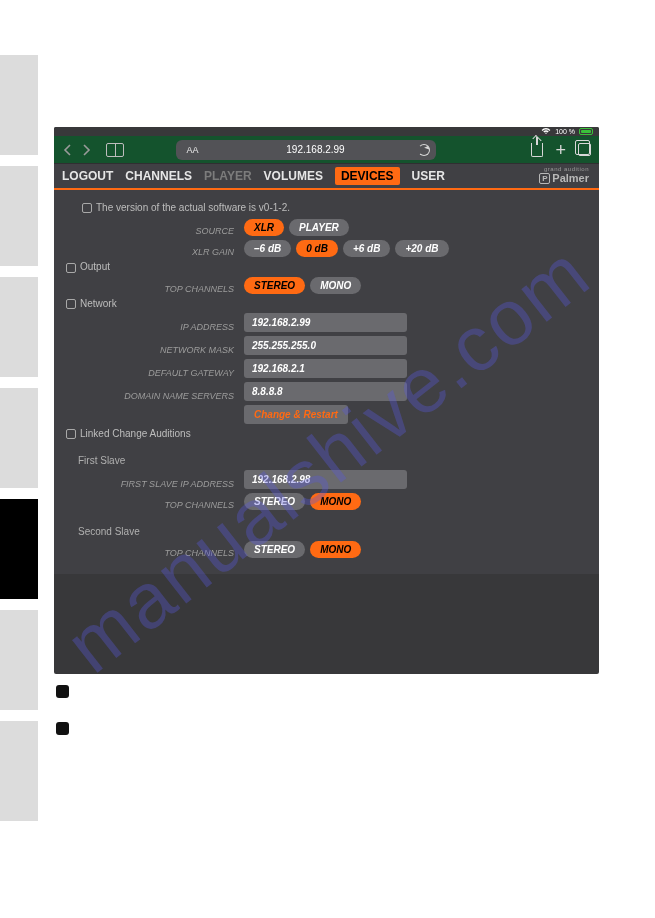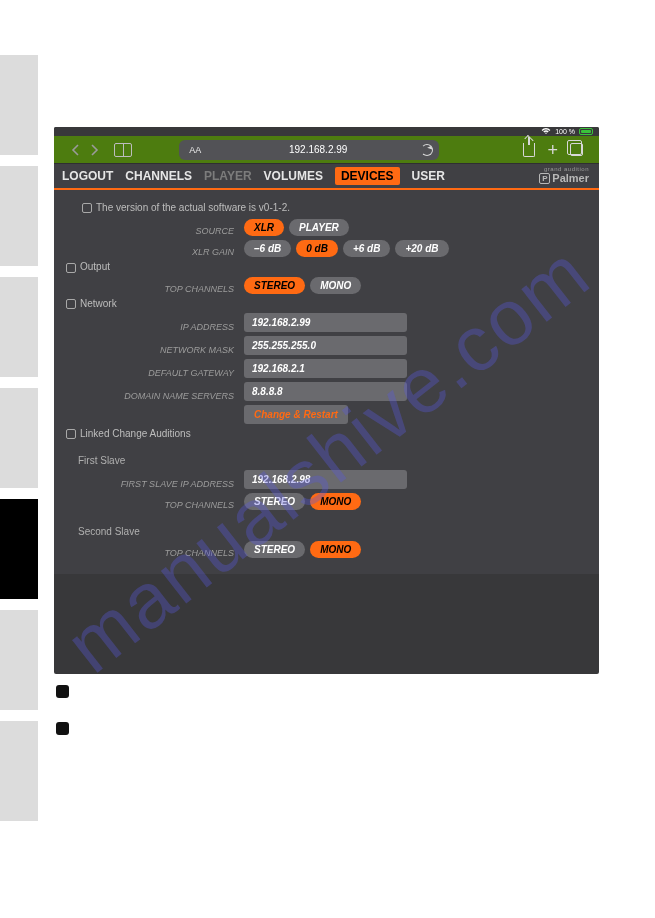--- a/index.html
+++ b/index.html
@@ -10,21 +10,21 @@
     .side-block { background:#dcdcdc; width:38px; height:100px; margin-bottom:11px; }
     .side-block.black { background:#000; }
     
     .tablet { position:absolute; left:54px; top:127px; width:545px; height:547px; background:#38383a; overflow:hidden; border-radius:2px; }
     
     .sf-status { height:9px; display:flex; justify-content:flex-end; align-items:center; padding:0 6px; gap:4px; color:#fff; font-size:7px; background:#38383a;}
     .sf-status .pct { font-size:7px; }
     .sf-status .batt { width:14px; height:7px; border:1px solid #3ac23a; border-radius:2px; position:relative; }
     .sf-status .batt::after { content:""; position:absolute; left:1px; top:1px; width:10px; height:3px; background:#3ac23a; border-radius:1px; }
     .sf-status .wifi { width:10px; height:7px; position:relative; color:#fff; }
-    .sf-bar { height:28px; display:flex; align-items:center; padding:0 16px; gap:10px; color:#c8c8c8; background:#4d7c0f; border-bottom:1px solid #2f2f31;}
+    .sf-bar { height:28px; display:flex; align-items:center; padding:0 8px; gap:10px; color:#c8c8c8; background:#14532d; border-bottom:1px solid #2f2f31;}
     .sf-nav-icon { width:10px; height:14px; display:flex; align-items:center; justify-content:center; font-size:12px; color:#9a9a9a; }
     .sf-book { width:18px; height:14px; margin-left:4px; border:1.5px solid #bdbdbd; border-radius:2px; position:relative;}
     .sf-book::after { content:""; position:absolute; left:50%; top:0; width:1px; height:100%; background:#bdbdbd;}
     .sf-url { flex:0 0 260px; height:20px; background:#525256; border-radius:6px; margin:0 auto; display:flex; align-items:center; justify-content:center; gap:6px; padding:0 10px; position:relative;}
     .sf-aa { font-size:9px; color:#eaeaea; flex:0 0 auto; }
     .sf-url-text { color:#fff; font-size:10px; }
     .sf-reload { position:absolute; right:6px; top:4px; width:12px; height:12px; border:1.5px solid #d8d8d8; border-left-color:transparent; border-radius:50%; }
     .sf-reload::after { content:""; position:absolute; right:-2px; top:-2px; border:3px solid transparent; border-bottom-color:#d8d8d8; transform:rotate(20deg);}
     .sf-right { display:flex; align-items:center; gap:12px; margin-left:auto; }
     .sf-share { width:12px; height:14px; border:1.5px solid #d8d8d8; border-top:none; position:relative; border-radius:0 0 2px 2px;}

